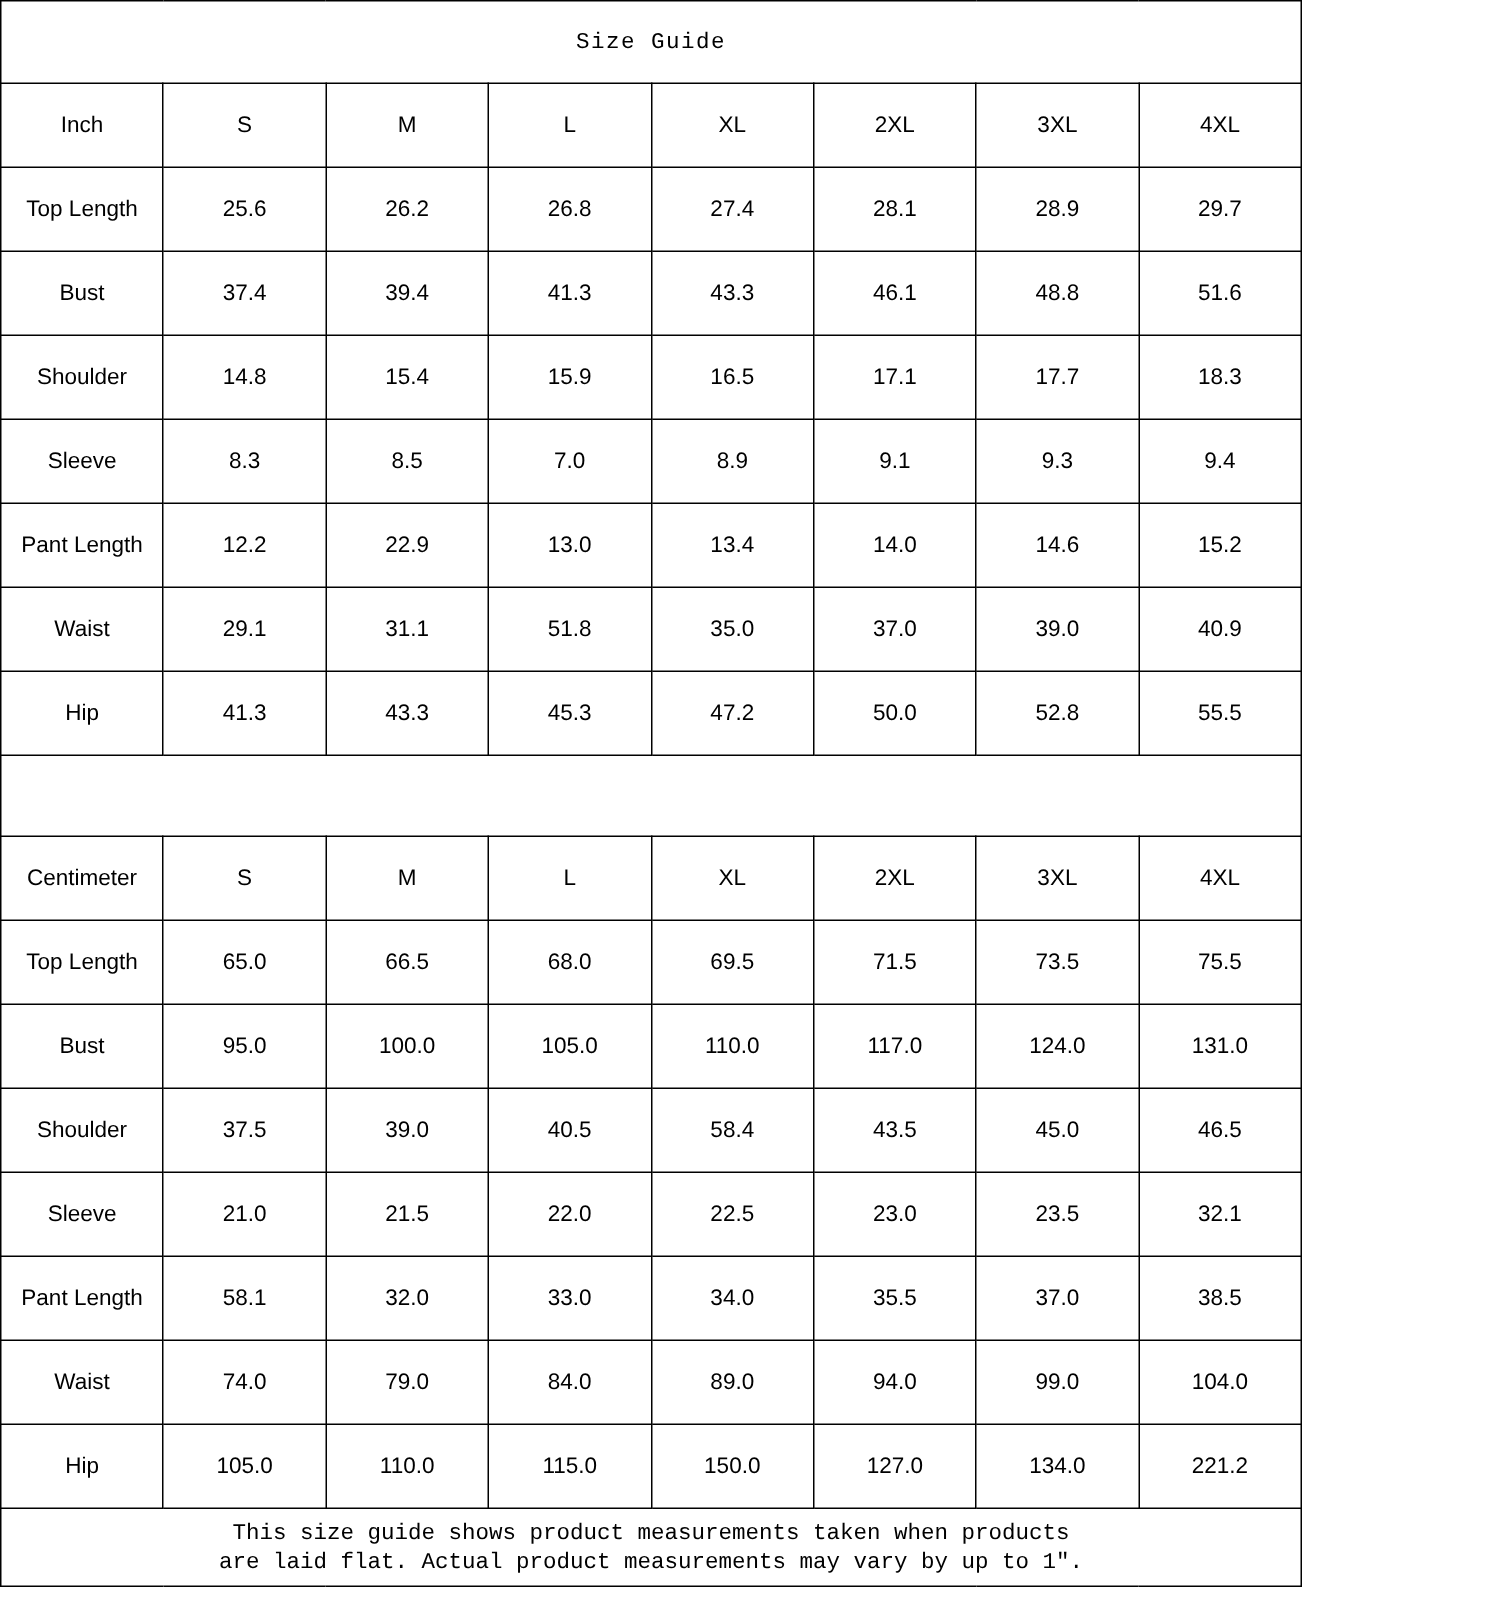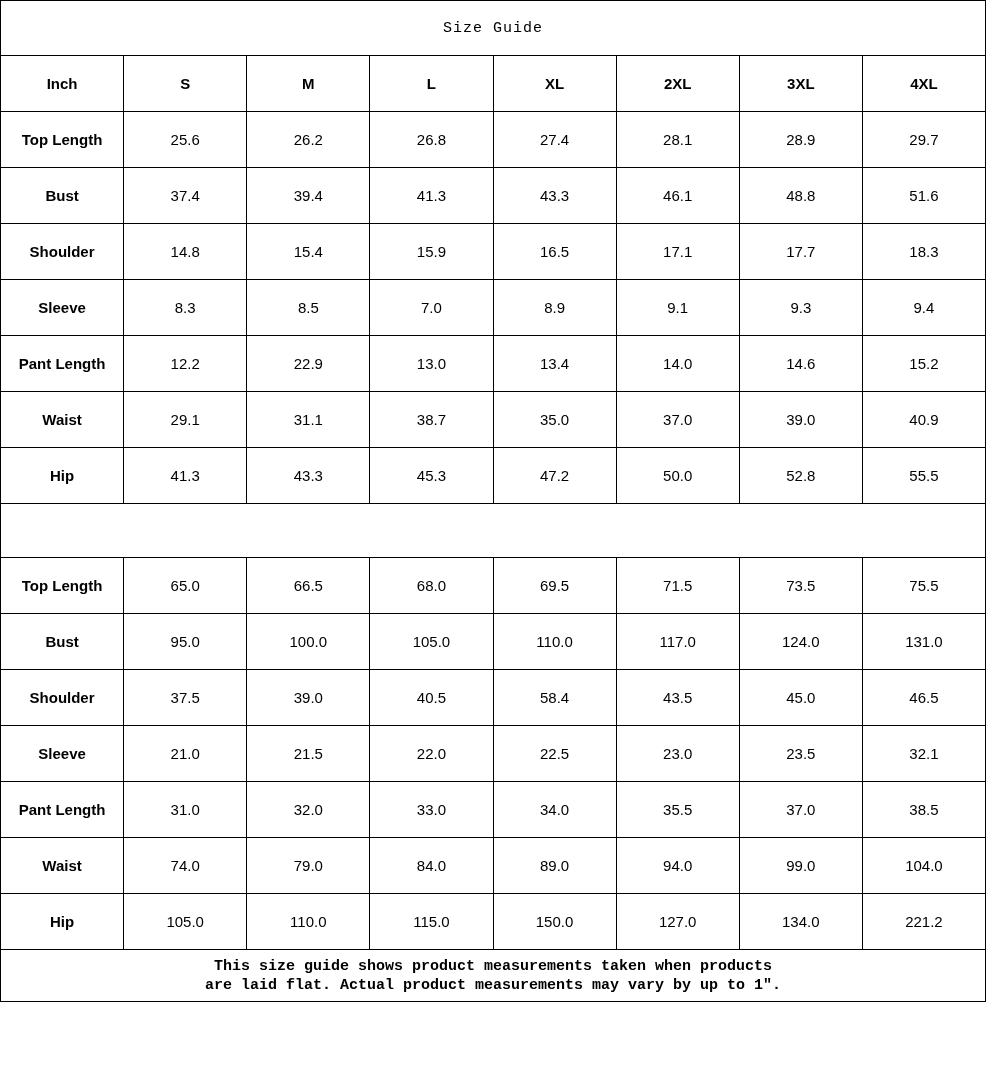--- a/index.html
+++ b/index.html
@@ -1,50 +1,50 @@
 <!DOCTYPE html>
 <html><head>
 <meta charset="utf-8">
 <style>
   html, body {
     margin: 0;
     padding: 0;
     background: #ffffff;
   }
   .size-guide {
-    width: 986px;
+    width: 868px;
     border-collapse: collapse;
     table-layout: fixed;
     font-family: "Liberation Sans", sans-serif;
     color: #000000;
     background: #ffffff;
   }
   .size-guide td, .size-guide th {
     border: 1.5px solid #000000;
     text-align: center;
     vertical-align: middle;
     padding: 0;
     font-size: 15px;
     overflow: hidden;
   }
-  .size-guide th { font-weight: bold; }
+  .size-guide th { font-weight: normal; }
   tr.sized { height: 56px; }
   .title-cell {
     height: 54px;
     font-family: "Liberation Mono", "DejaVu Sans Mono", monospace;
     font-size: 20px;
     font-weight: normal;
     letter-spacing: 1px;
   }
   .spacer-cell { height: 53px; }
   .footer-cell {
     height: 51px;
     font-family: "Liberation Mono", "DejaVu Sans Mono", monospace;
     font-size: 14px;
-    font-weight: bold;
+    font-weight: normal;
     line-height: 19px;
   }
 </style>
 </head>
 <body>
 
 <table class="size-guide">
   <tbody>
     <tr>
       <td class="title-cell" colspan="8">Size Guide</td>
@@ -109,21 +109,21 @@
         <td>13.0</td>
         <td>13.4</td>
         <td>14.0</td>
         <td>14.6</td>
         <td>15.2</td>
       </tr>
       <tr class="sized">
         <th>Waist</th>
         <td>29.1</td>
         <td>31.1</td>
-        <td>38.7</td>
+        <td>51.8</td>
         <td>35.0</td>
         <td>37.0</td>
         <td>39.0</td>
         <td>40.9</td>
       </tr>
       <tr class="sized">
         <th>Hip</th>
         <td>41.3</td>
         <td>43.3</td>
         <td>45.3</td>
@@ -135,20 +135,30 @@
     </tbody>
 
   <tbody>
     <tr>
       <td class="spacer-cell" colspan="8"></td>
     </tr>
   </tbody>
 
   <tbody id="cm-section">
       <tr class="sized">
+        <th>Centimeter</th>
+        <th>S</th>
+        <th>M</th>
+        <th>L</th>
+        <th>XL</th>
+        <th>2XL</th>
+        <th>3XL</th>
+        <th>4XL</th>
+      </tr>
+      <tr class="sized">
         <th>Top Length</th>
         <td>65.0</td>
         <td>66.5</td>
         <td>68.0</td>
         <td>69.5</td>
         <td>71.5</td>
         <td>73.5</td>
         <td>75.5</td>
       </tr>
       <tr class="sized">
@@ -176,21 +186,21 @@
         <td>21.0</td>
         <td>21.5</td>
         <td>22.0</td>
         <td>22.5</td>
         <td>23.0</td>
         <td>23.5</td>
         <td>32.1</td>
       </tr>
       <tr class="sized">
         <th>Pant Length</th>
-        <td>31.0</td>
+        <td>58.1</td>
         <td>32.0</td>
         <td>33.0</td>
         <td>34.0</td>
         <td>35.5</td>
         <td>37.0</td>
         <td>38.5</td>
       </tr>
       <tr class="sized">
         <th>Waist</th>
         <td>74.0</td>

